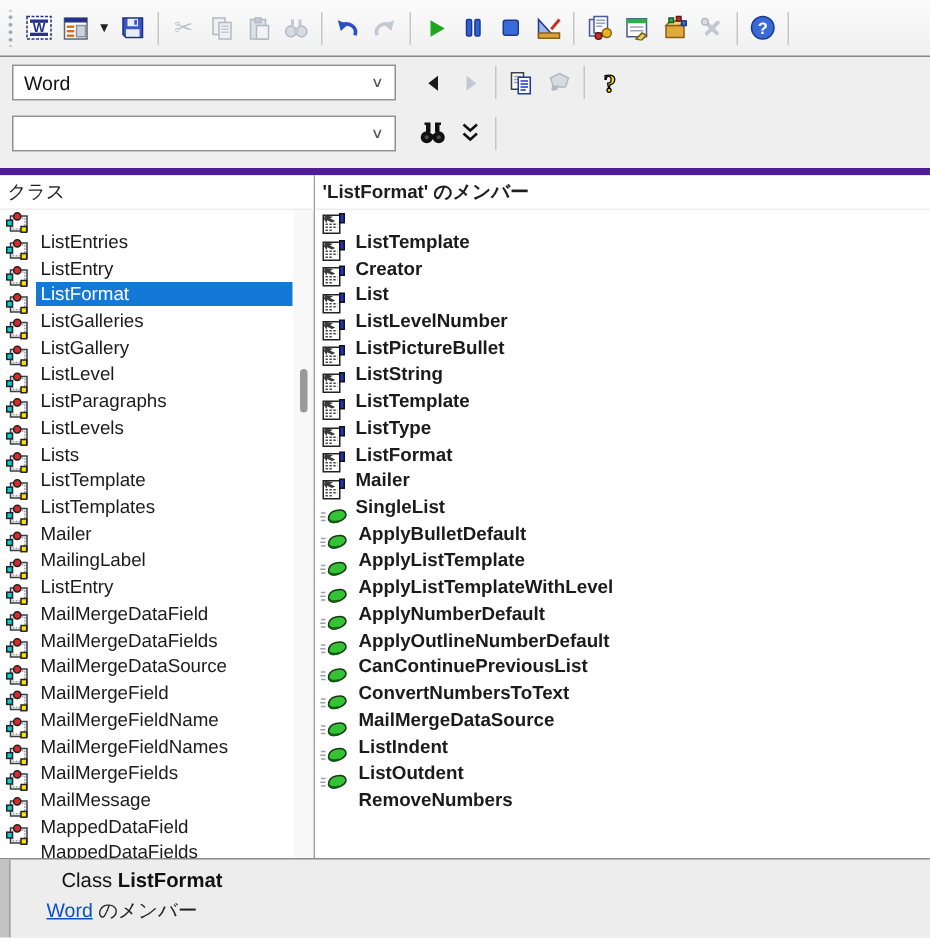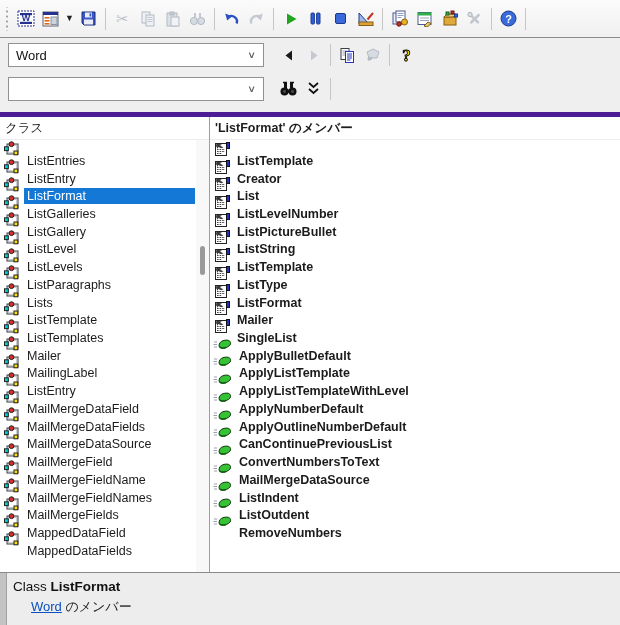--- a/index.html
+++ b/index.html
@@ -55,21 +55,21 @@
   .sbar{position:absolute;right:0;top:0;width:13px;height:100%;background:#f8f8f8;}
   .sthumb{position:absolute;left:4px;top:106px;width:5px;height:29px;
     background:#9a9a9a;border-radius:3px;}
   
   .details{
     position:absolute;left:0;bottom:0;width:620px;height:52px;
     background:#ededed;border-top:1px solid #8a8a8a;
   }
   .dstrip{position:absolute;left:0;top:0;width:6px;height:100%;
     background:#c3c3c3;border-right:1px solid #a2a2a2;}
-  .dline1{padding:6px 0 0 13px;font-size:13.5px;color:#111;}
+  .dline1{padding:6px 0 0 13px;font-size:13.5px;color:#111;margin-left:28px;}
   .dline1 b{font-weight:bold;}
   .dline2{padding:4px 0 0 31px;font-size:13px;color:#222;}
   .dlink{color:#0a50c0;text-decoration:underline;cursor:pointer;}
   svg{display:block;}
 </style>
 </head>
 <body>
 
 <div class="toolbar">
   <div class="grip"></div>
@@ -414,44 +414,44 @@
         <div class="lrow">
           <span class="ic">
             <svg width="17" height="15" viewBox="0 0 17 15">
               <rect x="4" y="3" width="11" height="10" fill="#efefef" stroke="#3b3f46"></rect>
               <rect x="5.5" y="4.5" width="8" height="7" fill="#fff" stroke="#9aa0a8" stroke-dasharray="1 1"></rect>
               <circle cx="8.5" cy="3.2" r="2.4" fill="#d92b2b" stroke="#222"></circle>
               <rect x="1.5" y="5.8" width="3.8" height="3.8" fill="#00d2d2" stroke="#222"></rect>
               <rect x="11" y="10" width="3.8" height="3.8" fill="#ffe000" stroke="#222"></rect>
             </svg>
           </span>
+          <span class="lbl">ListParagraphs</span>
+        </div>
+        <div class="lrow">
+          <span class="ic">
+            <svg width="17" height="15" viewBox="0 0 17 15">
+              <rect x="4" y="3" width="11" height="10" fill="#efefef" stroke="#3b3f46"></rect>
+              <rect x="5.5" y="4.5" width="8" height="7" fill="#fff" stroke="#9aa0a8" stroke-dasharray="1 1"></rect>
+              <circle cx="8.5" cy="3.2" r="2.4" fill="#d92b2b" stroke="#222"></circle>
+              <rect x="1.5" y="5.8" width="3.8" height="3.8" fill="#00d2d2" stroke="#222"></rect>
+              <rect x="11" y="10" width="3.8" height="3.8" fill="#ffe000" stroke="#222"></rect>
+            </svg>
+          </span>
           <span class="lbl">ListLevels</span>
         </div>
         <div class="lrow">
           <span class="ic">
             <svg width="17" height="15" viewBox="0 0 17 15">
               <rect x="4" y="3" width="11" height="10" fill="#efefef" stroke="#3b3f46"></rect>
               <rect x="5.5" y="4.5" width="8" height="7" fill="#fff" stroke="#9aa0a8" stroke-dasharray="1 1"></rect>
               <circle cx="8.5" cy="3.2" r="2.4" fill="#d92b2b" stroke="#222"></circle>
               <rect x="1.5" y="5.8" width="3.8" height="3.8" fill="#00d2d2" stroke="#222"></rect>
               <rect x="11" y="10" width="3.8" height="3.8" fill="#ffe000" stroke="#222"></rect>
             </svg>
           </span>
-          <span class="lbl">ListParagraphs</span>
-        </div>
-        <div class="lrow">
-          <span class="ic">
-            <svg width="17" height="15" viewBox="0 0 17 15">
-              <rect x="4" y="3" width="11" height="10" fill="#efefef" stroke="#3b3f46"></rect>
-              <rect x="5.5" y="4.5" width="8" height="7" fill="#fff" stroke="#9aa0a8" stroke-dasharray="1 1"></rect>
-              <circle cx="8.5" cy="3.2" r="2.4" fill="#d92b2b" stroke="#222"></circle>
-              <rect x="1.5" y="5.8" width="3.8" height="3.8" fill="#00d2d2" stroke="#222"></rect>
-              <rect x="11" y="10" width="3.8" height="3.8" fill="#ffe000" stroke="#222"></rect>
-            </svg>
-          </span>
           <span class="lbl">Lists</span>
         </div>
         <div class="lrow">
           <span class="ic">
             <svg width="17" height="15" viewBox="0 0 17 15">
               <rect x="4" y="3" width="11" height="10" fill="#efefef" stroke="#3b3f46"></rect>
               <rect x="5.5" y="4.5" width="8" height="7" fill="#fff" stroke="#9aa0a8" stroke-dasharray="1 1"></rect>
               <circle cx="8.5" cy="3.2" r="2.4" fill="#d92b2b" stroke="#222"></circle>
               <rect x="1.5" y="5.8" width="3.8" height="3.8" fill="#00d2d2" stroke="#222"></rect>
               <rect x="11" y="10" width="3.8" height="3.8" fill="#ffe000" stroke="#222"></rect>
@@ -583,20 +583,32 @@
           <span class="ic">
             <svg width="17" height="15" viewBox="0 0 17 15">
               <rect x="4" y="3" width="11" height="10" fill="#efefef" stroke="#3b3f46"></rect>
               <rect x="5.5" y="4.5" width="8" height="7" fill="#fff" stroke="#9aa0a8" stroke-dasharray="1 1"></rect>
               <circle cx="8.5" cy="3.2" r="2.4" fill="#d92b2b" stroke="#222"></circle>
               <rect x="1.5" y="5.8" width="3.8" height="3.8" fill="#00d2d2" stroke="#222"></rect>
               <rect x="11" y="10" width="3.8" height="3.8" fill="#ffe000" stroke="#222"></rect>
             </svg>
           </span>
           <span class="lbl">MailMergeFields</span>
+        </div>
+        <div class="lrow">
+          <span class="ic">
+            <svg width="17" height="15" viewBox="0 0 17 15">
+              <rect x="4" y="3" width="11" height="10" fill="#efefef" stroke="#3b3f46"></rect>
+              <rect x="5.5" y="4.5" width="8" height="7" fill="#fff" stroke="#9aa0a8" stroke-dasharray="1 1"></rect>
+              <circle cx="8.5" cy="3.2" r="2.4" fill="#d92b2b" stroke="#222"></circle>
+              <rect x="1.5" y="5.8" width="3.8" height="3.8" fill="#00d2d2" stroke="#222"></rect>
+              <rect x="11" y="10" width="3.8" height="3.8" fill="#ffe000" stroke="#222"></rect>
+            </svg>
+          </span>
+          <span class="lbl">MailMessage</span>
         </div>
         <div class="lrow">
           <span class="ic">
             <svg width="17" height="15" viewBox="0 0 17 15">
               <rect x="4" y="3" width="11" height="10" fill="#efefef" stroke="#3b3f46"></rect>
               <rect x="5.5" y="4.5" width="8" height="7" fill="#fff" stroke="#9aa0a8" stroke-dasharray="1 1"></rect>
               <circle cx="8.5" cy="3.2" r="2.4" fill="#d92b2b" stroke="#222"></circle>
               <rect x="1.5" y="5.8" width="3.8" height="3.8" fill="#00d2d2" stroke="#222"></rect>
               <rect x="11" y="10" width="3.8" height="3.8" fill="#ffe000" stroke="#222"></rect>
             </svg>

